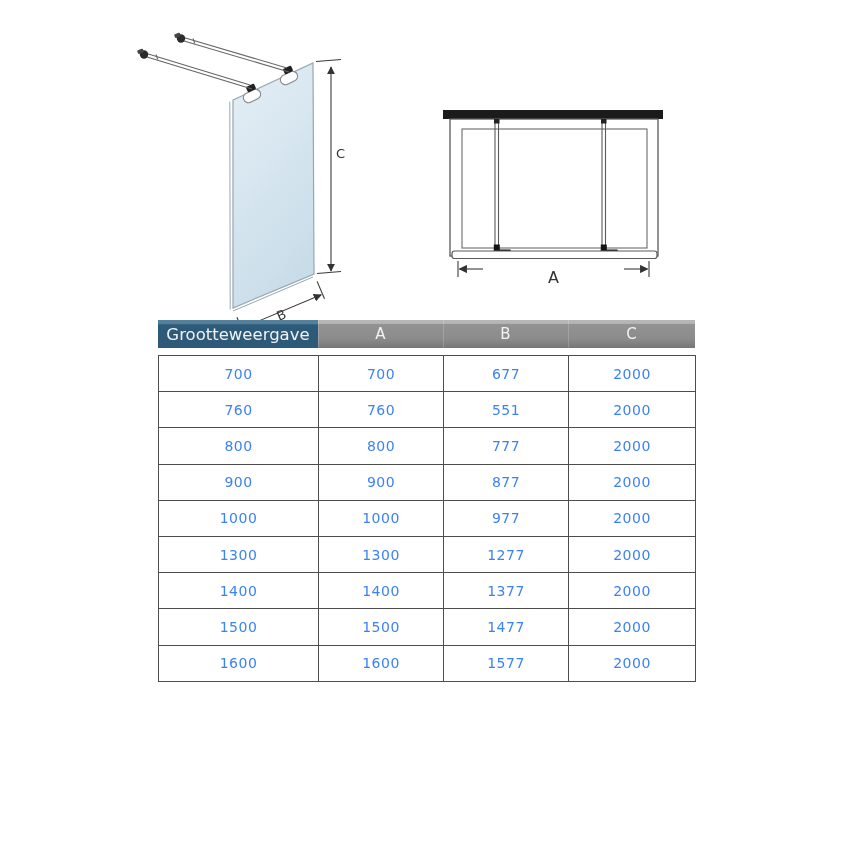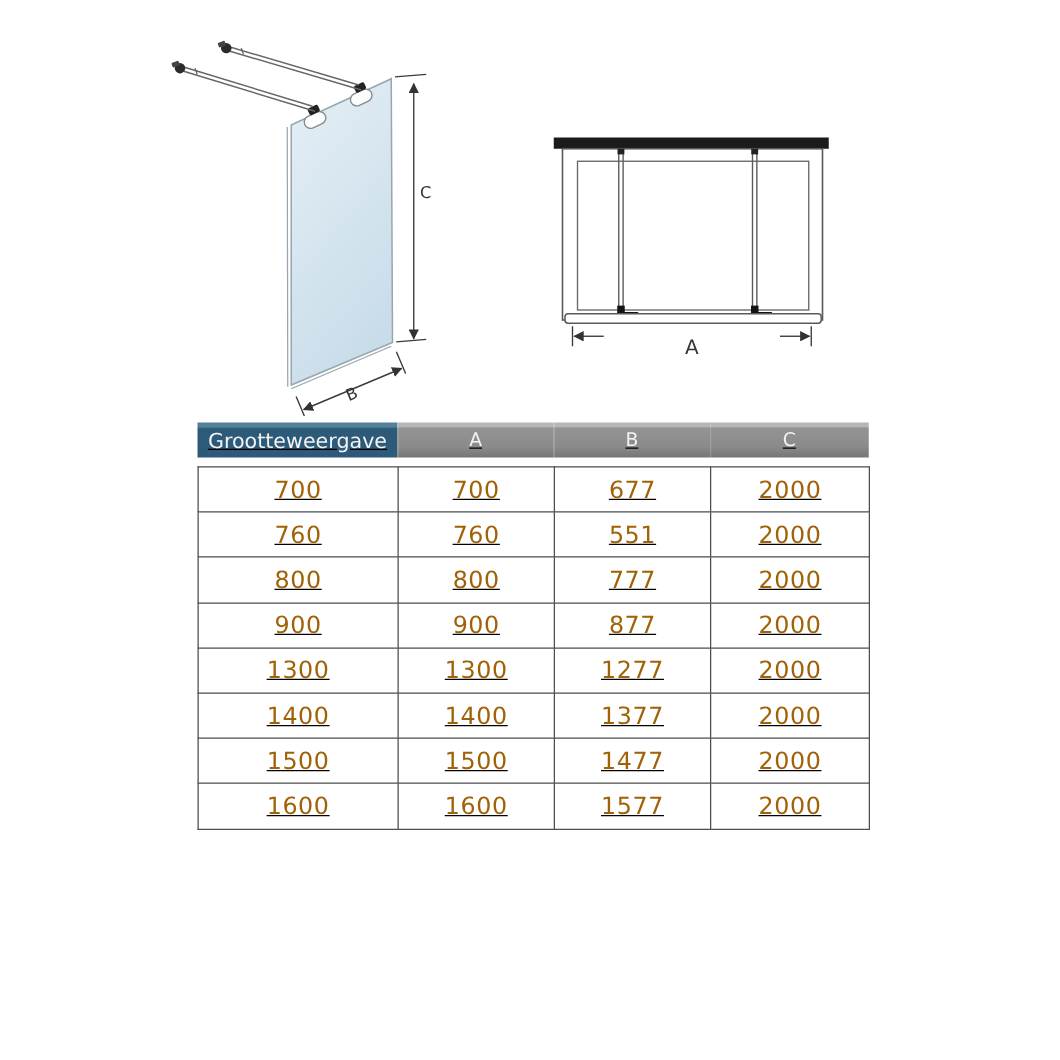--- a/index.html
+++ b/index.html
@@ -2,21 +2,21 @@
 <html style="--hdr-blue: #2c5a78; --hdr-blue-light: #55809b; --tbl-border: #4d4d4d;"><head>
 <meta charset="utf-8">
 <style>
   html,body { margin:0; padding:0; background:#fff; }
   .canvas {
     position:relative; width:848px; height:848px; background:#ffffff;
     font-family:"DejaVu Sans","Liberation Sans",sans-serif; overflow:hidden;
   }
   .diagram-svg { position:absolute; left:0; top:0; }
 
-  .size-table { position:absolute; left:158px; top:338px; width:537px;text-decoration:underline; }
+  .size-table { position:absolute; left:158px; top:320px; width:537px; }
 
   .thead {
     display:grid; grid-template-columns:160px 125px 125px 127px; height:28px;
   }
   .th {
     display:flex; align-items:center; justify-content:center;
     color:#f2f2f2; font-size:15px;
     background:linear-gradient(180deg,#b6b6b6 0%,#b6b6b6 12%,#939393 16%,#8b8b8b 68%,#767676 100%);
     box-shadow: inset 1px 0 0 rgba(255,255,255,0.18);
   }
@@ -25,21 +25,21 @@
     font-size:16.5px; box-shadow:none;
   }
 
   table.body-table {
     border-collapse:collapse; table-layout:fixed; width:537px; margin-top:7px;
   }
   table.body-table td {
     border:1.5px solid var(--tbl-border,#4d4d4d);
     text-align:center; vertical-align:middle;
     height:35.2px; padding:0;
-    font-size:19px; color:#a16207; letter-spacing:0.5px;
+    font-size:14px; color:#3b82f6; letter-spacing:0.5px;
     background:#ffffff;
   }
   .dim-label { fill:#333; font-size:13px; font-family:"DejaVu Sans","Liberation Sans",sans-serif; }
   .dim-label-a { fill:#333; font-size:16px; font-family:"DejaVu Sans","Liberation Sans",sans-serif; }
 </style>
 </head>
 <body>
 
 <div class="canvas">
 
@@ -178,20 +178,26 @@
             <td>777</td>
             <td>2000</td>
           </tr>
           <tr>
             <td>900</td>
             <td>900</td>
             <td>877</td>
             <td>2000</td>
           </tr>
           <tr>
+            <td>1000</td>
+            <td>1000</td>
+            <td>977</td>
+            <td>2000</td>
+          </tr>
+          <tr>
             <td>1300</td>
             <td>1300</td>
             <td>1277</td>
             <td>2000</td>
           </tr>
           <tr>
             <td>1400</td>
             <td>1400</td>
             <td>1377</td>
             <td>2000</td>

